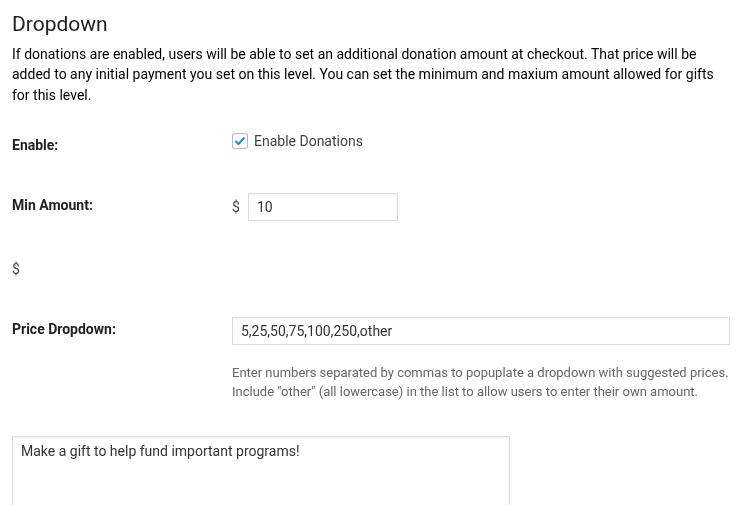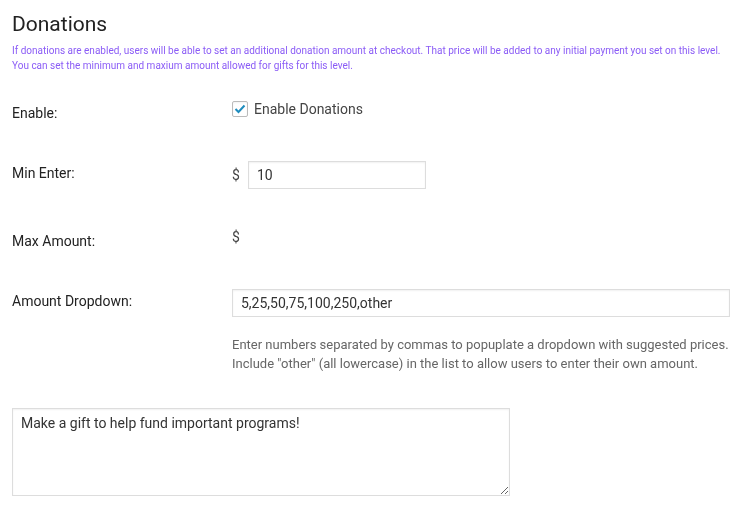--- a/index.html
+++ b/index.html
@@ -11,37 +11,37 @@
       background: #fff;
       width: 751px;
     }
     h2 {
       font-size: 21px;
       font-weight: 400;
       color: #222;
       margin: 4px 0 8px 0;
     }
     .description {
-      font-size: 10px;
+      font-size: 14px;
       line-height: 1.45;
-      color: #8b5cf6;
+      color: #000000;
       margin: 0 0 28px 0;
       max-width: 720px;
     }
     .form-row {
       display: flex;
       align-items: flex-start;
       margin-bottom: 40px;
     }
     .form-row.tight { margin-bottom: 34px; }
     .form-label {
       width: 220px;
       flex: 0 0 220px;
       font-size: 14px;
-      font-weight: 400;
+      font-weight: 700;
       color: #222;
       padding-top: 4px;
     }
     .form-field {
       flex: 1;
       font-size: 14px;
       color: #444;
     }
     .checkbox-wrap {
       display: flex;
@@ -68,21 +68,21 @@
     .currency-wrap {
       display: flex;
       align-items: center;
       gap: 8px;
     }
     .currency-symbol {
       font-size: 14px;
       color: #444;
     }
     input[type="text"].short {
-      width: 178px;
+      width: 150px;
     }
     input[type="text"].wide {
       width: 498px;
     }
     input[type="text"] {
       font-family: inherit;
       font-size: 14px;
       padding: 4px 8px;
       border: 1px solid #ddd;
       border-radius: 0;
@@ -107,58 +107,57 @@
       font-size: 13px;
       color: #666;
       line-height: 1.45;
       margin-top: 19px;
       max-width: 500px;
     }
   </style>
 </head>
 <body>
 
-<h2>Donations</h2>
+<h2>Dropdown</h2>
 <p class="description">If donations are enabled, users will be able to set an additional donation amount at checkout. That price will be added to any initial payment you set on this level. You can set the minimum and maxium amount allowed for gifts for this level.</p>
 
 <div class="form-row">
   <div class="form-label">Enable:</div>
   <div class="form-field">
     <label class="checkbox-wrap">
       <span class="checkbox">
         <svg viewBox="0 0 12 12">
           <path d="M1.5 6 L4.5 9 L10.5 2.5" fill="none" stroke="#1e8cbe" stroke-width="2"></path>
         </svg>
       </span>
       <span>Enable Donations</span>
     </label>
   </div>
 </div>
 
 <div class="form-row">
-  <div class="form-label">Min Enter:</div>
+  <div class="form-label">Min Amount:</div>
   <div class="form-field">
     <div class="currency-wrap">
       <span class="currency-symbol">$</span>
       <input type="text" class="short" value="10" style="">
     </div>
   </div>
 </div>
 
 <div class="form-row">
-  <div class="form-label">Max Amount:</div>
   <div class="form-field">
     <div class="currency-wrap">
       <span class="currency-symbol">$</span>
     </div>
   </div>
 </div>
 
 <div class="form-row tight">
-  <div class="form-label">Amount Dropdown:</div>
+  <div class="form-label">Price Dropdown:</div>
   <div class="form-field">
     <input type="text" class="wide" value="5,25,50,75,100,250,other" style="">
     <div class="helper">Enter numbers separated by commas to popuplate a dropdown with suggested prices. Include "other" (all lowercase) in the list to allow users to enter their own amount.</div>
   </div>
 </div>
 
 <div class="form-row" style="margin-bottom:8px;">
   <div class="form-field">
     <textarea style="">Make a gift to help fund important programs!</textarea>
   </div>

